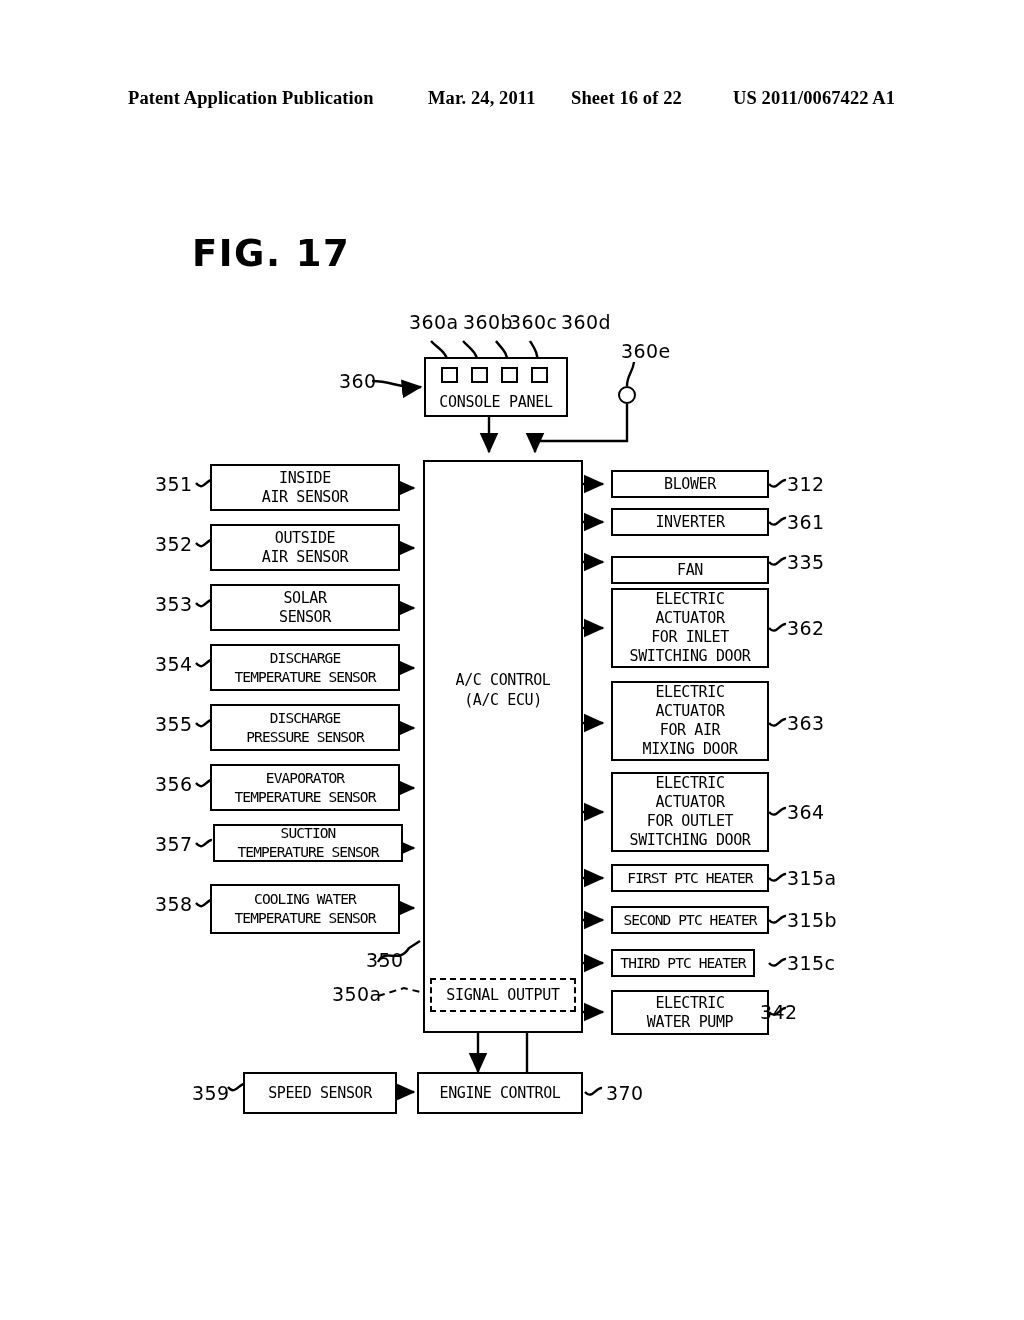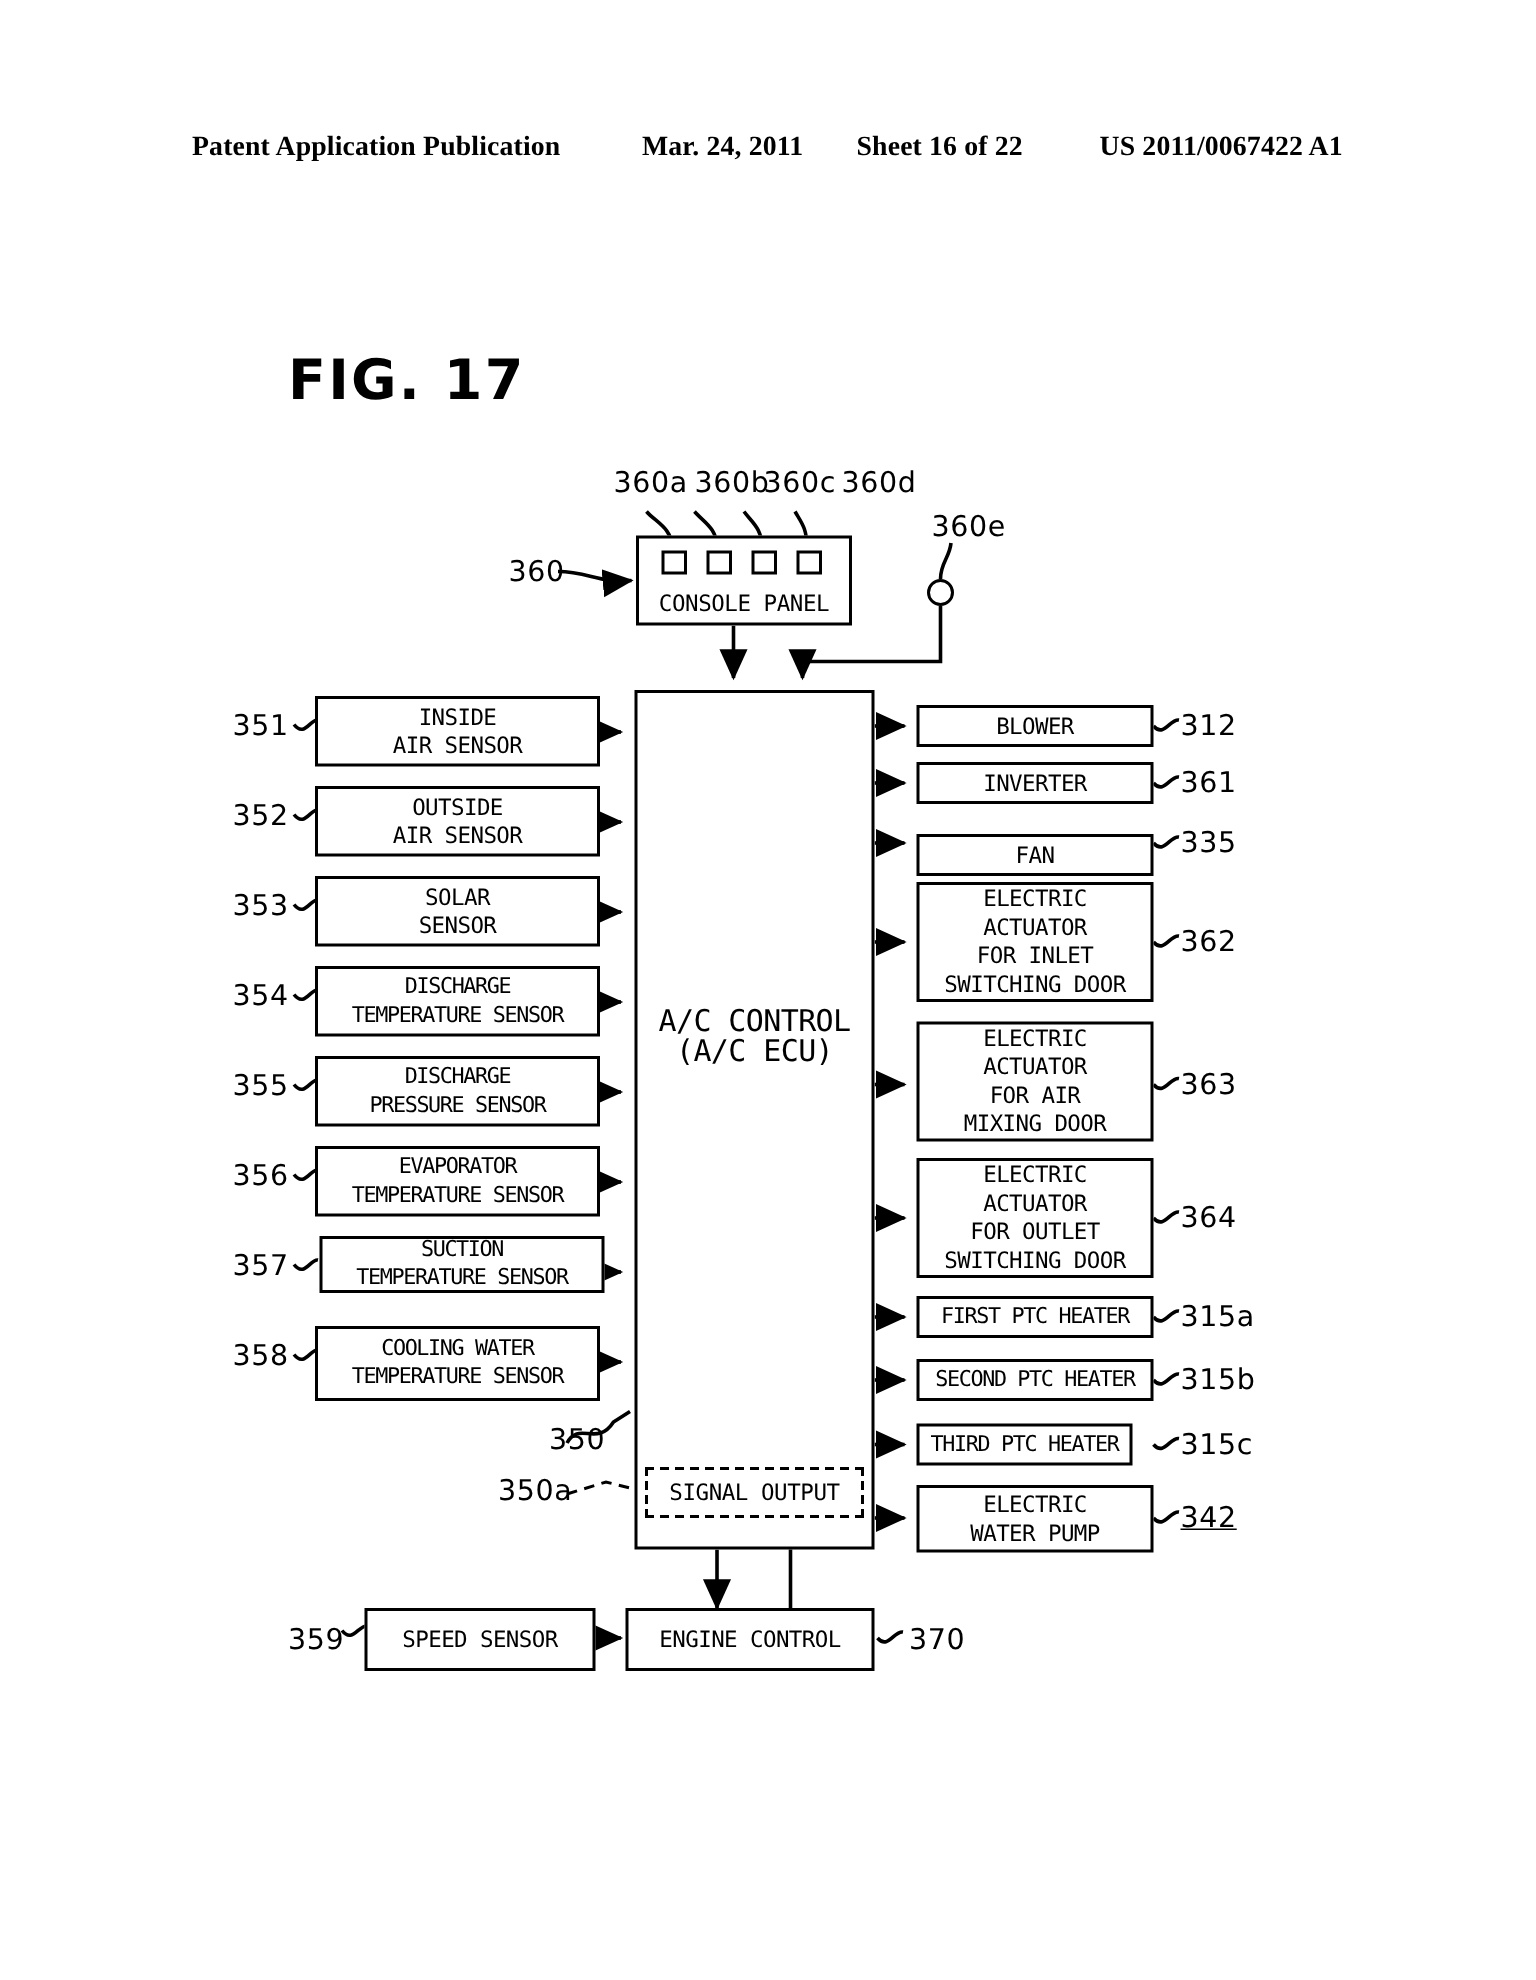--- a/index.html
+++ b/index.html
@@ -126,21 +126,21 @@
     background: #fff;
     box-sizing: border-box;
   }
   #ac-control-label {
     position: absolute;
     left: 423px;
     top: 670px;
     width: 160px;
     text-align: center;
     font-family: "DejaVu Sans Mono", monospace;
-    font-size: 20px;
+    font-size: 15px;
     line-height: 20px;
     letter-spacing: -0.4px;
     white-space: pre-line;
   }
   #signal-output {
     position: absolute;
     left: 430px;
     top: 978px;
     width: 146px;
     height: 34px;
@@ -331,18 +331,18 @@
 
 <div class="refnum" style="left:787px; top:473px;">312</div>
 <div class="refnum" style="left:787px; top:511px;">361</div>
 <div class="refnum" style="left:787px; top:551px;">335</div>
 <div class="refnum" style="left:787px; top:617px;text-align:right;">362</div>
 <div class="refnum" style="left:787px; top:712px;">363</div>
 <div class="refnum" style="left:787px; top:801px;">364</div>
 <div class="refnum" style="left:787px; top:867px;">315a</div>
 <div class="refnum" style="left:787px; top:909px;">315b</div>
 <div class="refnum" style="left:787px; top:952px;">315c</div>
-<div class="refnum" style="left:787px; top:1001px;text-decoration:underline;">342</div>
+<div class="refnum" style="left:760px; top:1001px;">342</div>
 
 <div class="box" style="left:243px; top:1072px; width:154px; height:42px;">SPEED SENSOR</div>
 <div class="box" style="left:417px; top:1072px; width:166px; height:42px;">ENGINE CONTROL</div>
 <div class="refnum" style="left:192px; top:1082px;">359</div>
 <div class="refnum" style="left:606px; top:1082px;">370</div>
 
 </body></html>

